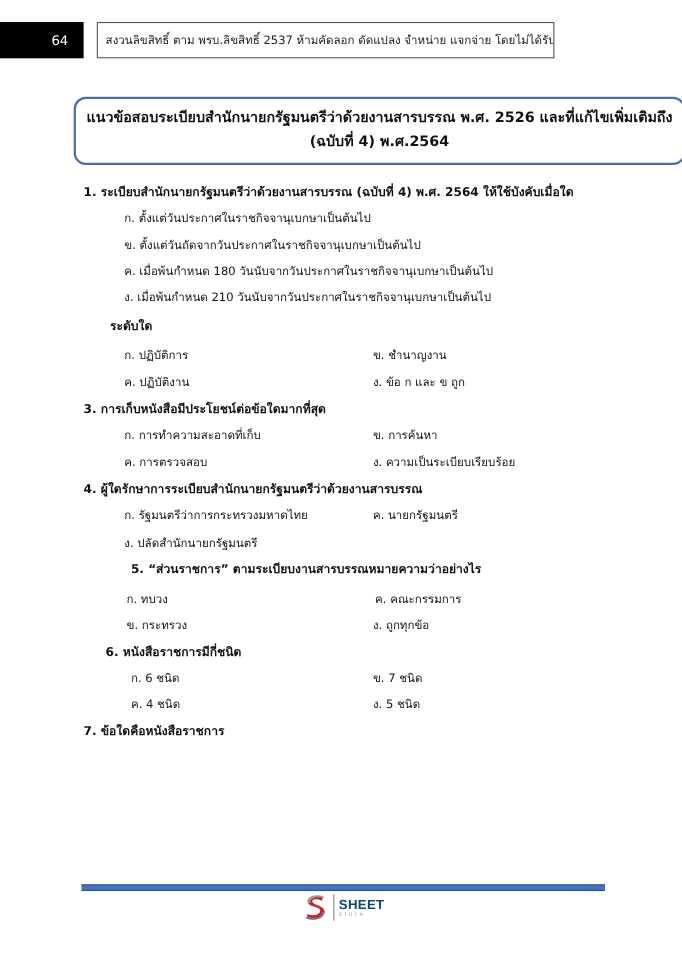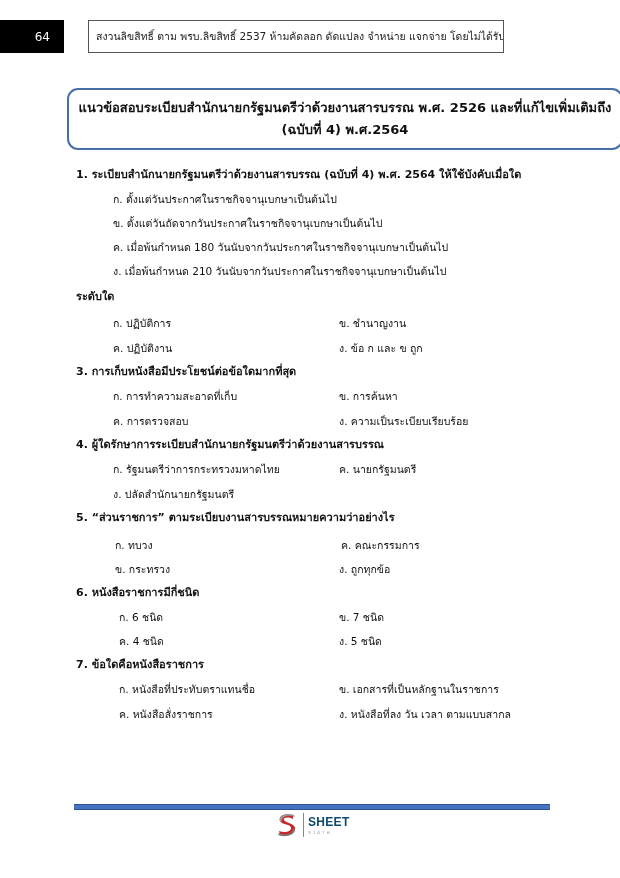--- a/index.html
+++ b/index.html
@@ -1,19 +1,19 @@
 <!DOCTYPE html>
 <html><head>
 <meta charset="utf-8">
 <style>
   html, body { margin: 0; padding: 0; background: #ffffff; }
   body { width: 620px; height: 878px; position: relative; overflow: hidden;
          font-family: "DejaVu Sans", "Liberation Sans", sans-serif; color: #111; }
 
-  .page-num-block { position: absolute; left: 0; top: 20px; width: 64px; height: 33px;
+  .page-num-block { position: absolute; left: 0; top: 20px; width: 76px; height: 33px;
                     background: #000; color: #fff; font-size: 12px;
                     display: flex; align-items: center; justify-content: flex-end;
                     padding-right: 14px; box-sizing: border-box; }
   .copyright-box { position: absolute; left: 88px; top: 20px; width: 416px; height: 33px;
                    border: 1px solid #555; box-sizing: border-box; background: #fff;
                    font-size: 10.5px; color: #222; display: flex; align-items: center;
                    padding-left: 7px; white-space: nowrap; overflow: hidden; }
 
   .title-box { position: absolute; left: 67px; top: 88px; width: 556px; height: 62px;
                border: 2px solid #4a6fa8; border-radius: 11px; box-sizing: border-box;
@@ -21,22 +21,22 @@
                font-weight: bold; font-size: 13px; line-height: 22px; text-align: center; }
 
   .questions { position: absolute; left: 76px; top: 163px; width: 480px; }
   .q { margin: 0; }
   .q-text { font-weight: bold; font-size: 11px; line-height: 24px; white-space: nowrap; }
   .choices-list { padding-left: 37px; }
   .choice { font-size: 10.5px; line-height: 24px; white-space: nowrap; }
   .choices-grid { display: grid; grid-template-columns: 226px 1fr; padding-left: 37px; }
   .choices-grid .choice { line-height: 24.5px; }
   .q5 .choices-grid .choice, .q6 .choices-grid .choice { line-height: 24px; }
-  .q5 .q-text { margin-bottom: 3px; }
-  .q6 .q-text { margin-bottom: 0; }
+  .q5 .q-text { margin-bottom: 3px; margin-left: 43px; }
+  .q6 .q-text { margin-bottom: 0; margin-left: 20px; }
 
   .footer-rule { position: absolute; left: 74px; top: 804px; width: 476px; height: 4px;
                  background: #4472c4; border-top: 1px solid #2f528f; border-bottom: 1px solid #2f528f;
                  box-sizing: content-box; }
   .logo { position: absolute; left: 276px; top: 812px; display: flex; align-items: center; }
   .logo-mark { width: 22px; height: 26px; position: relative; }
   .logo-divider { width: 1px; height: 24px; background: #888; margin: 0 4px 0 5px; }
   .logo-text { display: flex; flex-direction: column; line-height: 1; }
   .logo-word { font-family: "Liberation Sans", sans-serif; font-weight: bold; font-size: 12px; color: #0c4a6e; letter-spacing: 0.3px; }
   .logo-sub { font-family: "Liberation Sans", sans-serif; font-size: 6px; color: #aaa; letter-spacing: 2.2px; margin-top: 1px; }
@@ -62,21 +62,21 @@
     <div class="q-text">1.  ระเบียบสำนักนายกรัฐมนตรีว่าด้วยงานสารบรรณ  (ฉบับที่ 4) พ.ศ. 2564 ให้ใช้บังคับเมื่อใด</div>
     <div class="choices-list">
       <div class="choice">ก. ตั้งแต่วันประกาศในราชกิจจานุเบกษาเป็นต้นไป</div>
       <div class="choice">ข. ตั้งแต่วันถัดจากวันประกาศในราชกิจจานุเบกษาเป็นต้นไป</div>
       <div class="choice">ค. เมื่อพ้นกำหนด 180 วันนับจากวันประกาศในราชกิจจานุเบกษาเป็นต้นไป</div>
       <div class="choice">ง. เมื่อพ้นกำหนด 210 วันนับจากวันประกาศในราชกิจจานุเบกษาเป็นต้นไป</div>
     </div>
   </div>
 
   <div class="q q2">
-    <div class="q-text" style="line-height:28px;">ระดับใด</div>
+    <div class="q-text" style="line-height:28px;margin-left:24px;">ระดับใด</div>
     <div class="choices-grid">
       <div class="choice">ก. ปฏิบัติการ</div>
       <div class="choice">ข. ชำนาญงาน</div>
       <div class="choice">ค. ปฏิบัติงาน</div>
       <div class="choice">ง.  ข้อ ก และ ข ถูก</div>
     </div>
   </div>
 
   <div class="q q3">
     <div class="q-text">3.  การเก็บหนังสือมีประโยชน์ต่อข้อใดมากที่สุด</div>
@@ -112,26 +112,20 @@
     <div class="choices-grid">
       <div class="choice" style="padding-left:6px;">ก. 6 ชนิด</div>
       <div class="choice">ข. 7 ชนิด</div>
       <div class="choice" style="padding-left:6px;">ค. 4 ชนิด</div>
       <div class="choice">ง. 5 ชนิด</div>
     </div>
   </div>
 
   <div class="q q7">
     <div class="q-text">7.  ข้อใดคือหนังสือราชการ</div>
-    <div class="choices-grid">
-      <div class="choice" style="padding-left:6px;">ก. หนังสือที่ประทับตราแทนชื่อ</div>
-      <div class="choice">ข. เอกสารที่เป็นหลักฐานในราชการ</div>
-      <div class="choice" style="padding-left:6px;">ค. หนังสือสั่งราชการ</div>
-      <div class="choice">ง. หนังสือที่ลง  วัน เวลา ตามแบบสากล</div>
-    </div>
   </div>
 
 </div>
 
 <div class="footer-rule"></div>
 
 <div class="logo">
   <span class="logo-mark">
     <svg width="22" height="26" viewBox="0 0 22 26">
       <path d="M17 3 C 9 1, 2 4, 4 9 C 6 13, 15 12, 15 16 C 15 20, 8 21, 3 19 L 4 23 C 11 25, 20 22, 19 16 C 18 11, 9 11, 8 8 C 7 5, 13 5, 17 7 Z" fill="#c8262c"></path>

